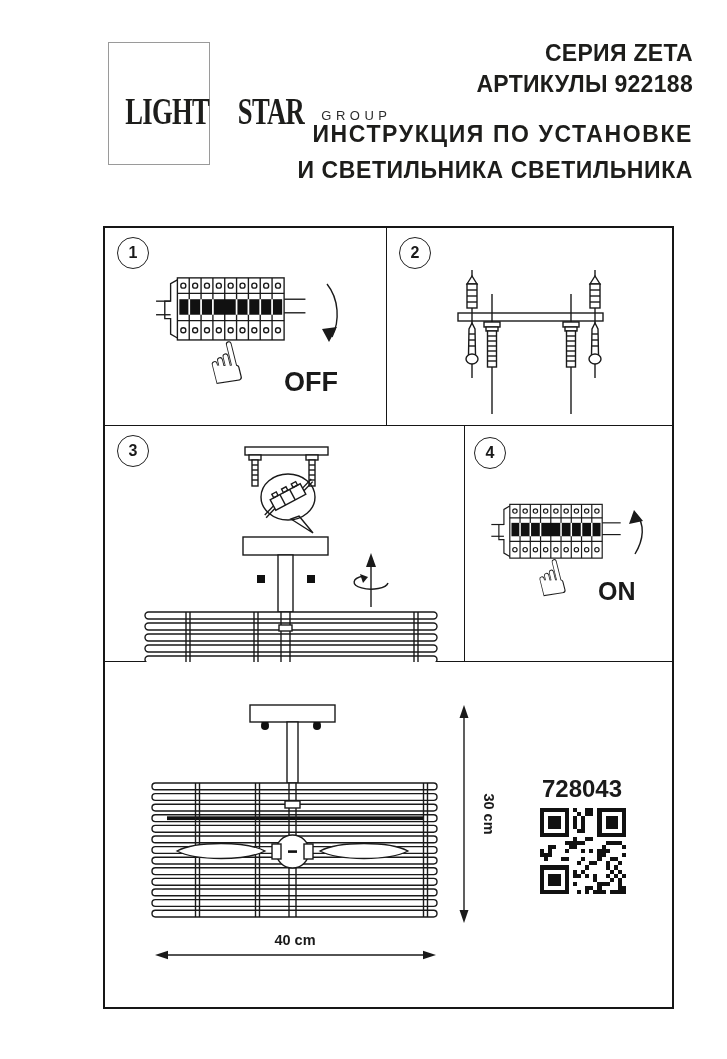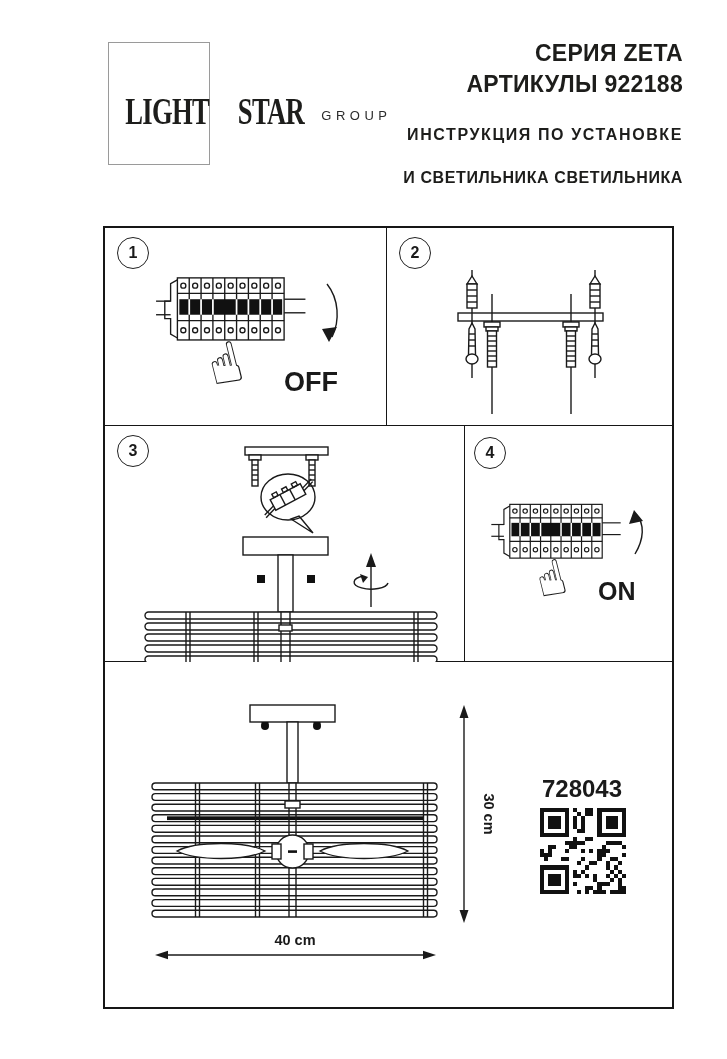--- a/index.html
+++ b/index.html
@@ -13,23 +13,23 @@
   .logo-word{font-family:"Liberation Serif",serif;font-weight:bold;font-size:37px;
              line-height:0.82;transform:scaleX(0.72);transform-origin:50% 50%;
              color:#1d1d1b;letter-spacing:-1px;}
   .logo-group{margin-top:6px;font-size:13px;letter-spacing:4.5px;color:#2b2b2b;
               font-weight:400;padding-left:4px;}
   .logo-flag{margin-top:4px;width:80px;height:8px;border-top:1.6px solid #2b2b2b;
              background:linear-gradient(90deg,#2e9b45 0%,#2e9b45 28%,#ffffff 40%,
                         #ffffff 60%,#cd2a27 72%,#cd2a27 100%);}
 
   
-  #titleblock{position:absolute;right:44px;top:38px;text-align:right;color:#1d1d1b;}
+  #titleblock{position:absolute;right:34px;top:38px;text-align:right;color:#1d1d1b;}
   .hdr-line{font-weight:bold;font-size:23px;line-height:31px;letter-spacing:0.3px;}
-  .hdr-instr{font-weight:bold;font-size:16px;line-height:27px;letter-spacing:1.6px;margin-top:16px;}
+  .hdr-instr{font-weight:bold;font-size:23px;line-height:27px;letter-spacing:1.6px;margin-top:9px;}
   #instr-block{margin-top:21px;}
 
   
   #grid{position:absolute;left:105px;top:228px;width:567px;height:779px;
         box-shadow:0 0 0 2px #161616;background:#fff;}
   .panel{position:absolute;box-sizing:border-box;background:#fff;}
   .p1{left:0;top:0;width:282px;height:198px;border-right:1.5px solid #161616;border-bottom:1.5px solid #161616;}
   .p2{left:282px;top:0;width:285px;height:198px;border-bottom:1.5px solid #161616;}
   .p3{left:0;top:198px;width:360px;height:236px;border-right:1.5px solid #161616;border-bottom:1.5px solid #161616;}
   .p4{left:360px;top:198px;width:207px;height:236px;border-bottom:1.5px solid #161616;}

